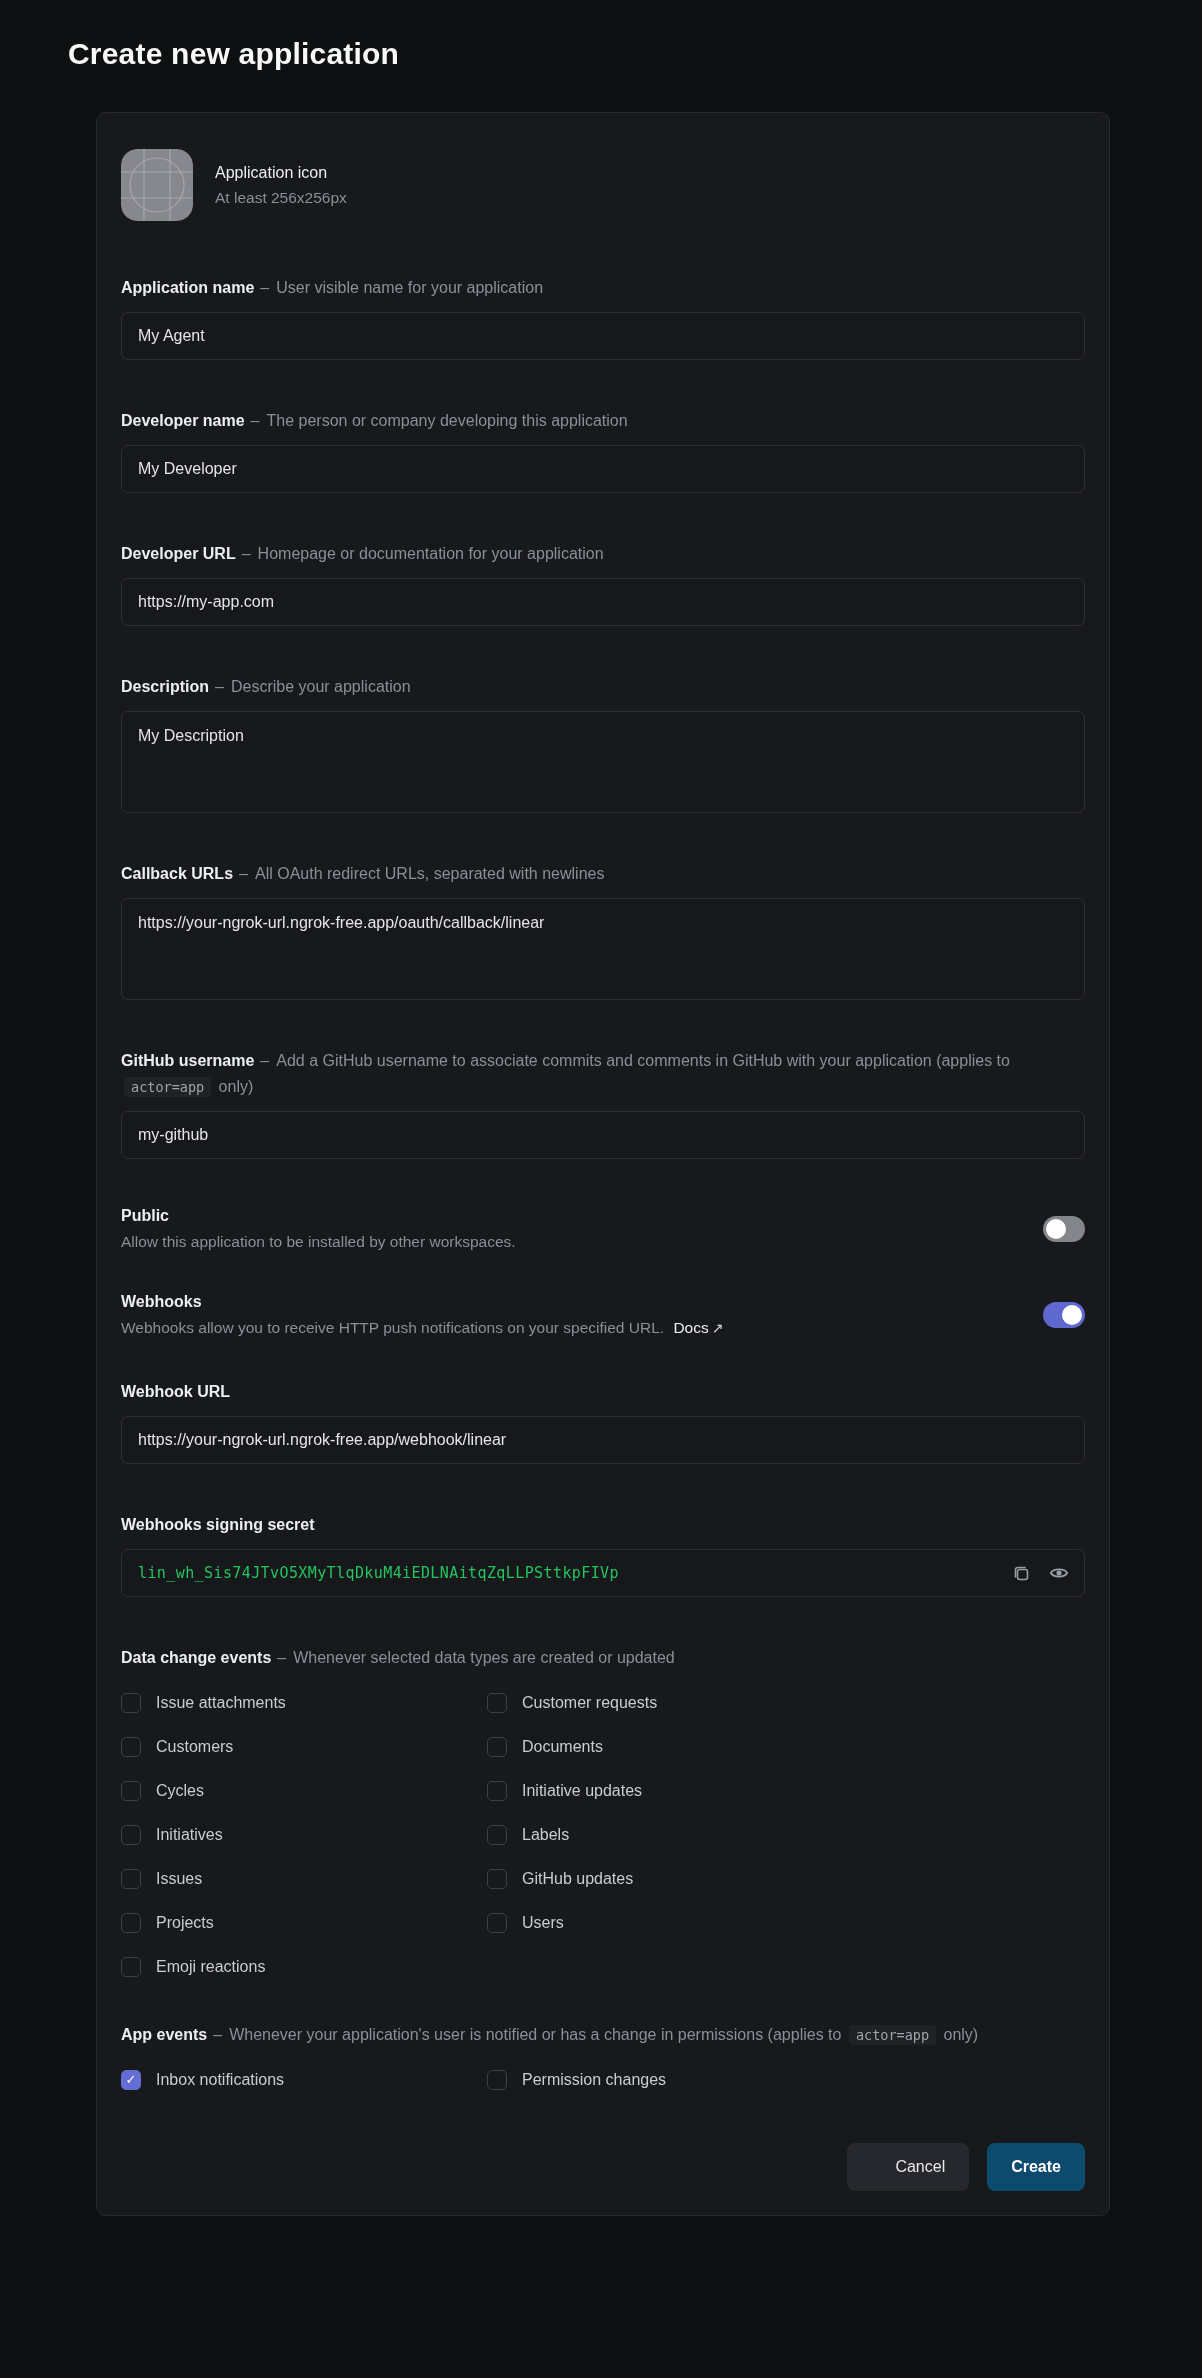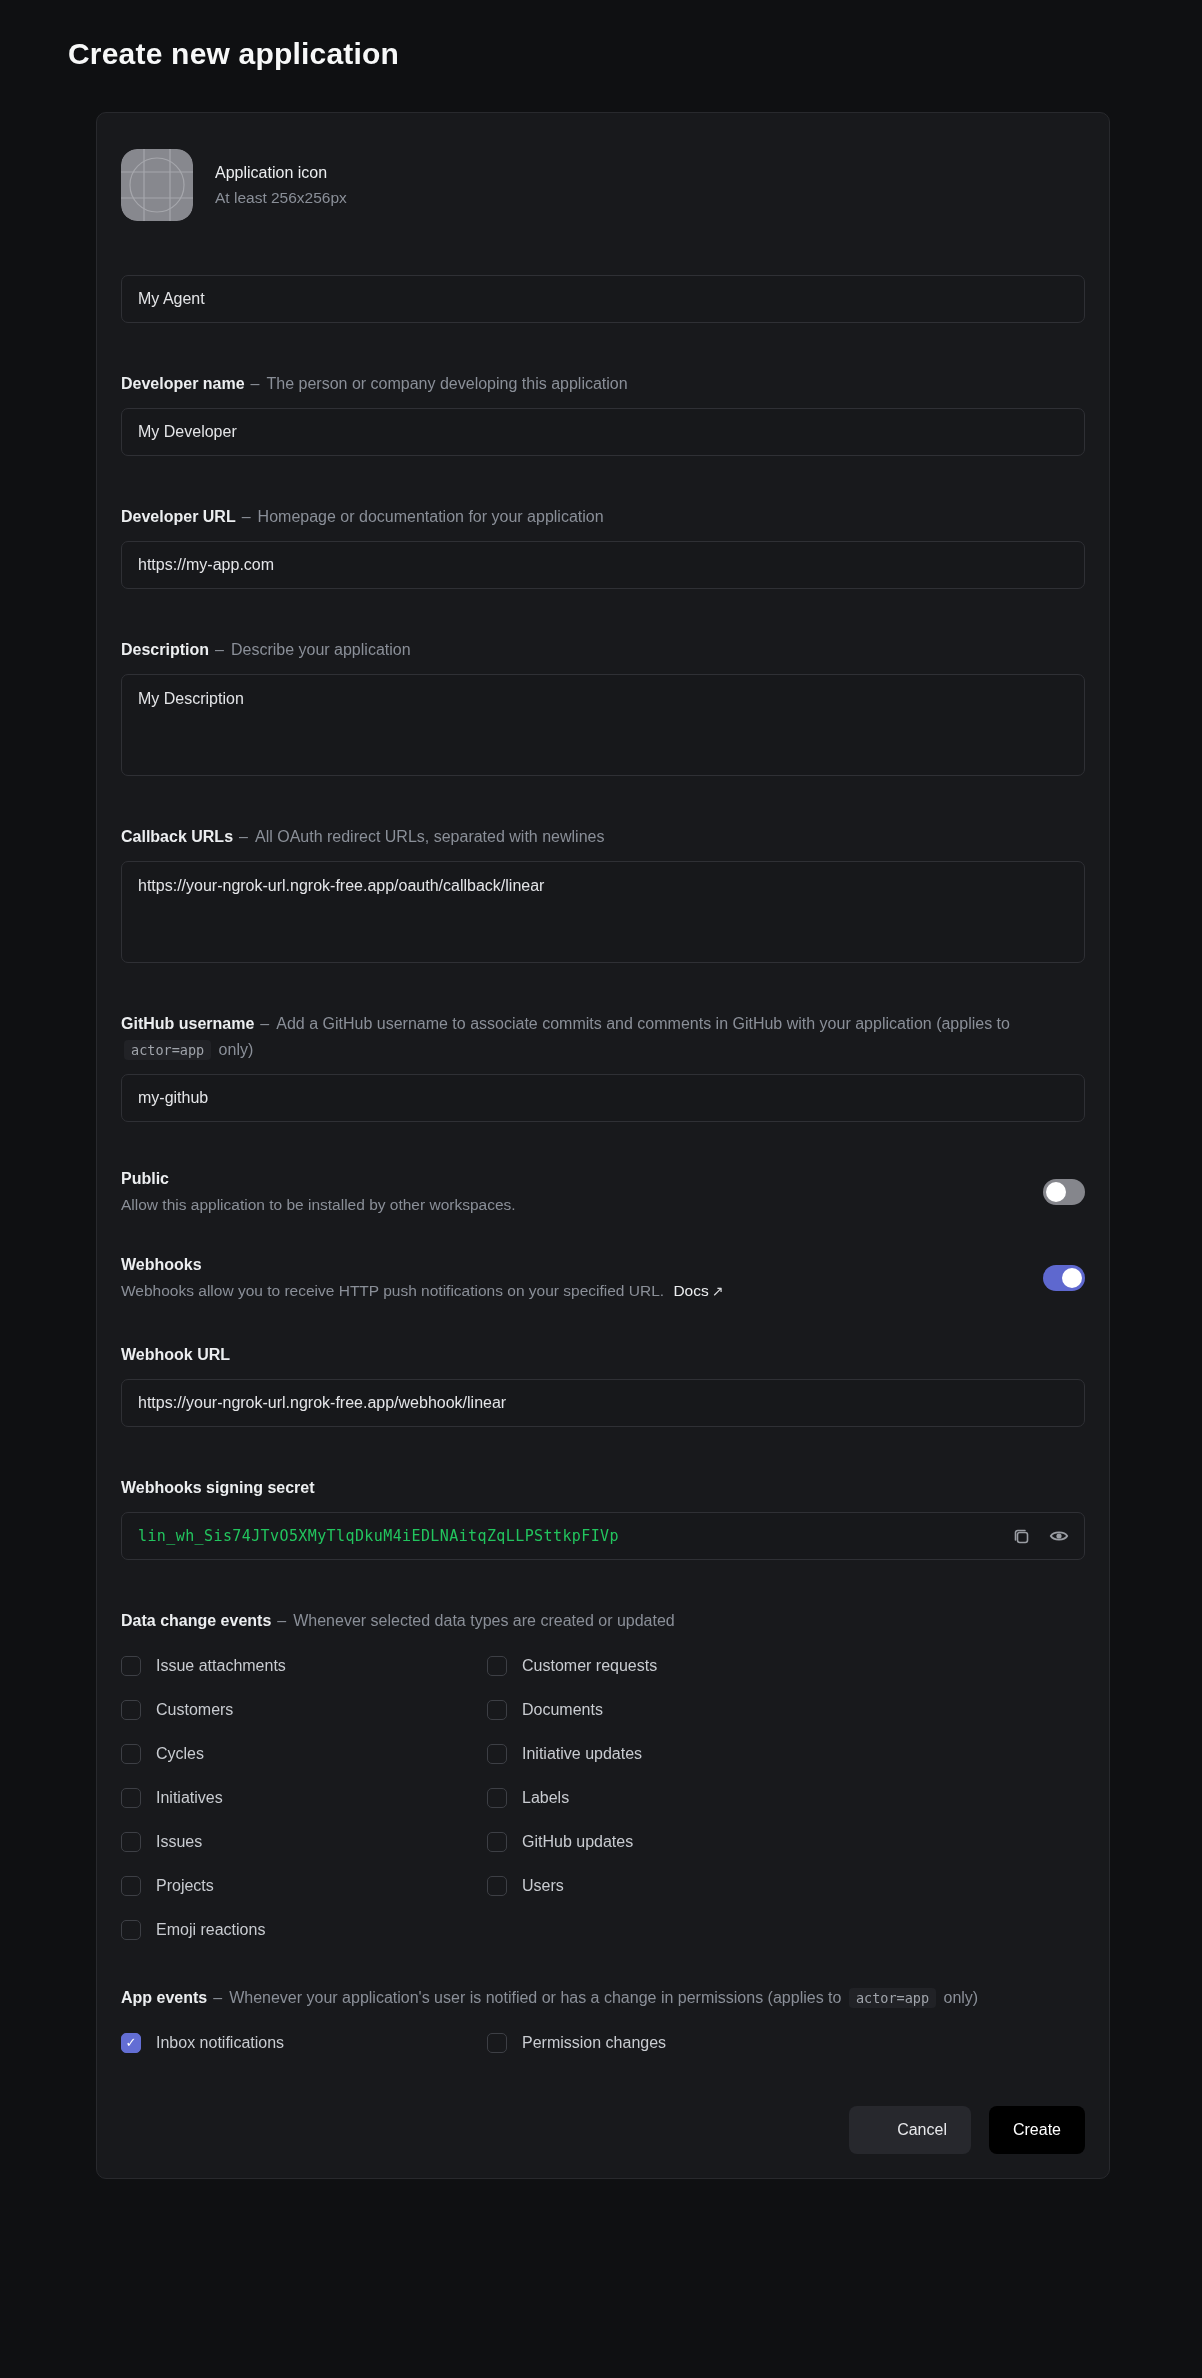--- a/index.html
+++ b/index.html
@@ -88,21 +88,21 @@
   .events { margin-bottom:44px; }
   
   .footer { display:flex; justify-content:flex-end; gap:18px; margin-top:52px; }
   .btn {
     height:48px; border:none; border-radius:8px;
     font-size:16px; font-weight:500; padding:0 24px;
     display:flex; align-items:center; justify-content:center;
     font-family:"Liberation Sans","DejaVu Sans",sans-serif; cursor:pointer;
   }
   .btn-cancel { background:#27282d; color:#e8e9ec;padding-left:48px; }
-  .btn-create { background:#000000; color:#ffffff; }
+  .btn-create { background:#0c4a6e; color:#ffffff;font-weight:bold; }
   svg { display:block; }
 </style>
 </head>
 <body>
 
 <h1 class="page-title">Create new application</h1>
 
 <div class="card">
 
   <div class="icon-row">
@@ -118,20 +118,23 @@
         </g>
       </svg>
     </div>
     <div>
       <div class="icon-title">Application icon</div>
       <div class="icon-sub">At least 256x256px</div>
     </div>
   </div>
 
   <div class="field">
+    <div class="field-label">
+      <span class="lbl">Application name</span><span class="dash"></span><span class="hint">User visible name for your application</span>
+    </div>
     <input class="text-input" type="text" value="My Agent" style="">
   </div>
 
   <div class="field">
     <div class="field-label">
       <span class="lbl">Developer name</span><span class="dash"></span><span class="hint">The person or company developing this application</span>
     </div>
     <input class="text-input" type="text" value="My Developer" style="">
   </div>
 

